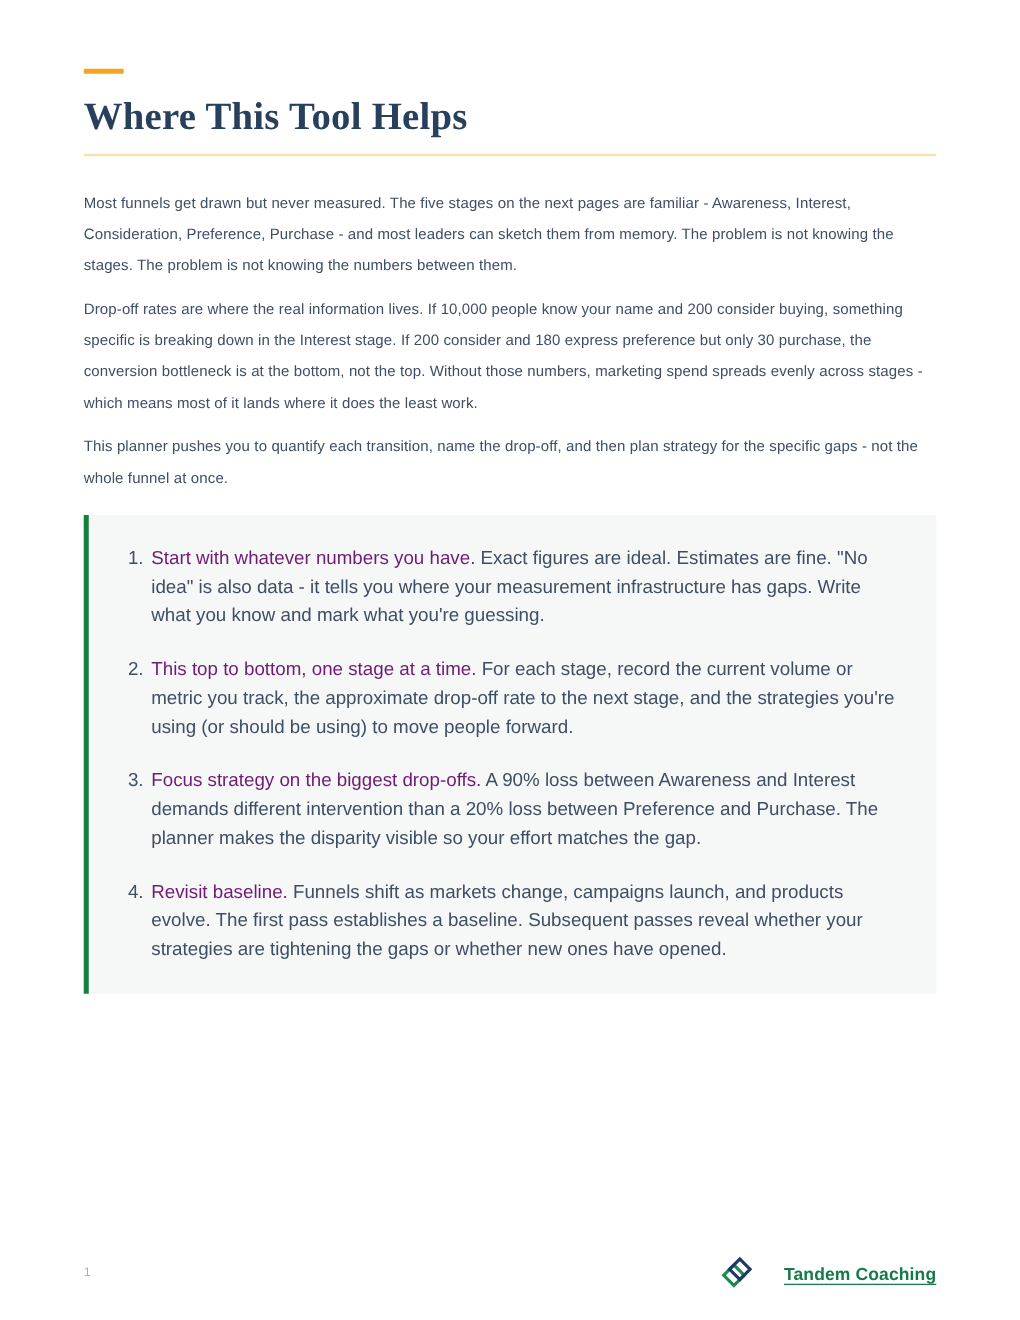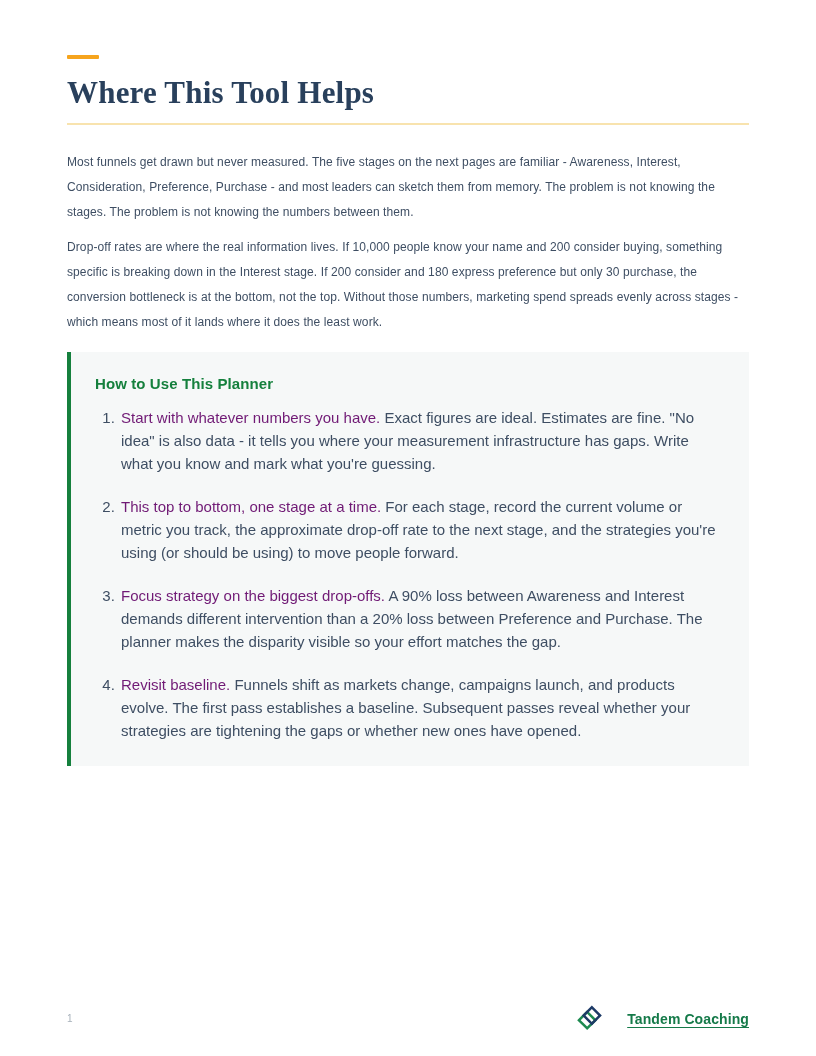--- a/index.html
+++ b/index.html
@@ -108,24 +108,24 @@
 
   <div class="accent-bar"></div>
 
   <h1 class="page-title">Where This Tool Helps</h1>
 
   <div class="title-rule"></div>
 
   <div class="intro">
     <p>Most funnels get drawn but never measured. The five stages on the next pages are familiar - Awareness, Interest, Consideration, Preference, Purchase - and most leaders can sketch them from memory. The problem is not knowing the stages. The problem is not knowing the numbers between them.</p>
     <p>Drop-off rates are where the real information lives. If 10,000 people know your name and 200 consider buying, something specific is breaking down in the Interest stage. If 200 consider and 180 express preference but only 30 purchase, the conversion bottleneck is at the bottom, not the top. Without those numbers, marketing spend spreads evenly across stages - which means most of it lands where it does the least work.</p>
+    <p>This planner pushes you to quantify each transition, name the drop-off, and then plan strategy for the specific gaps - not the whole funnel at once.</p>
   </div>
 
   <div class="callout">
-    <div class="callout-heading">How to Use This Planner</div>
     <ol>
       <li>
         <span class="item-lead">Start with whatever numbers you have.</span><span> Exact figures are ideal. Estimates are fine. "No idea" is also data - it tells you where your measurement infrastructure has gaps. Write what you know and mark what you're guessing.</span>
       </li>
       <li>
         <span class="item-lead">This top to bottom, one stage at a time.</span><span> For each stage, record the current volume or metric you track, the approximate drop-off rate to the next stage, and the strategies you're using (or should be using) to move people forward.</span>
       </li>
       <li>
         <span class="item-lead">Focus strategy on the biggest drop-offs.</span><span> A 90% loss between Awareness and Interest demands different intervention than a 20% loss between Preference and Purchase. The planner makes the disparity visible so your effort matches the gap.</span>
       </li>

